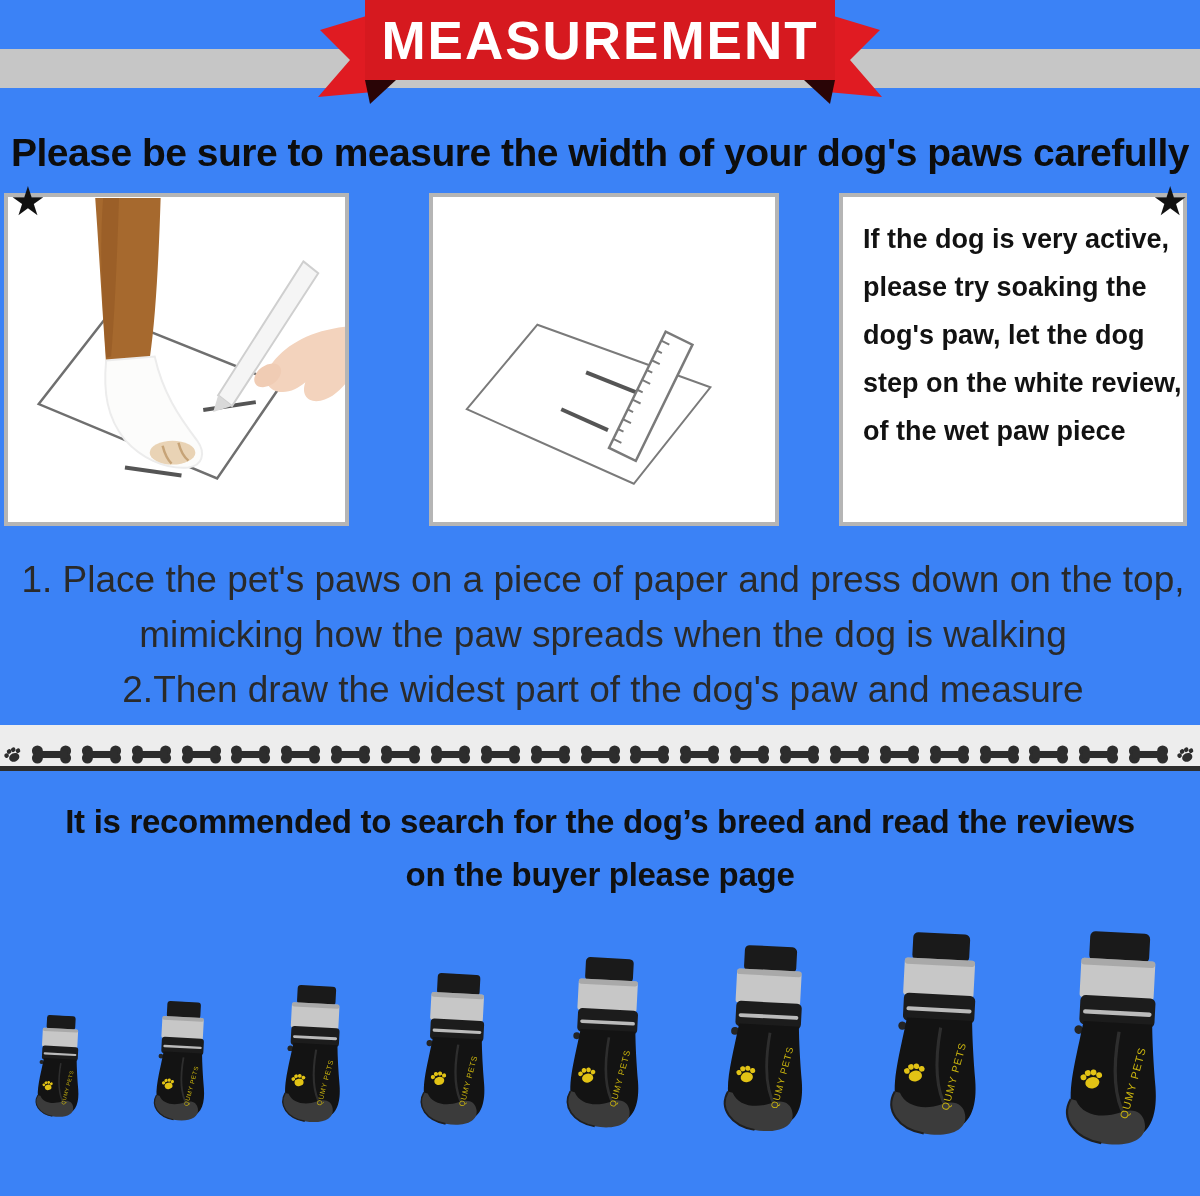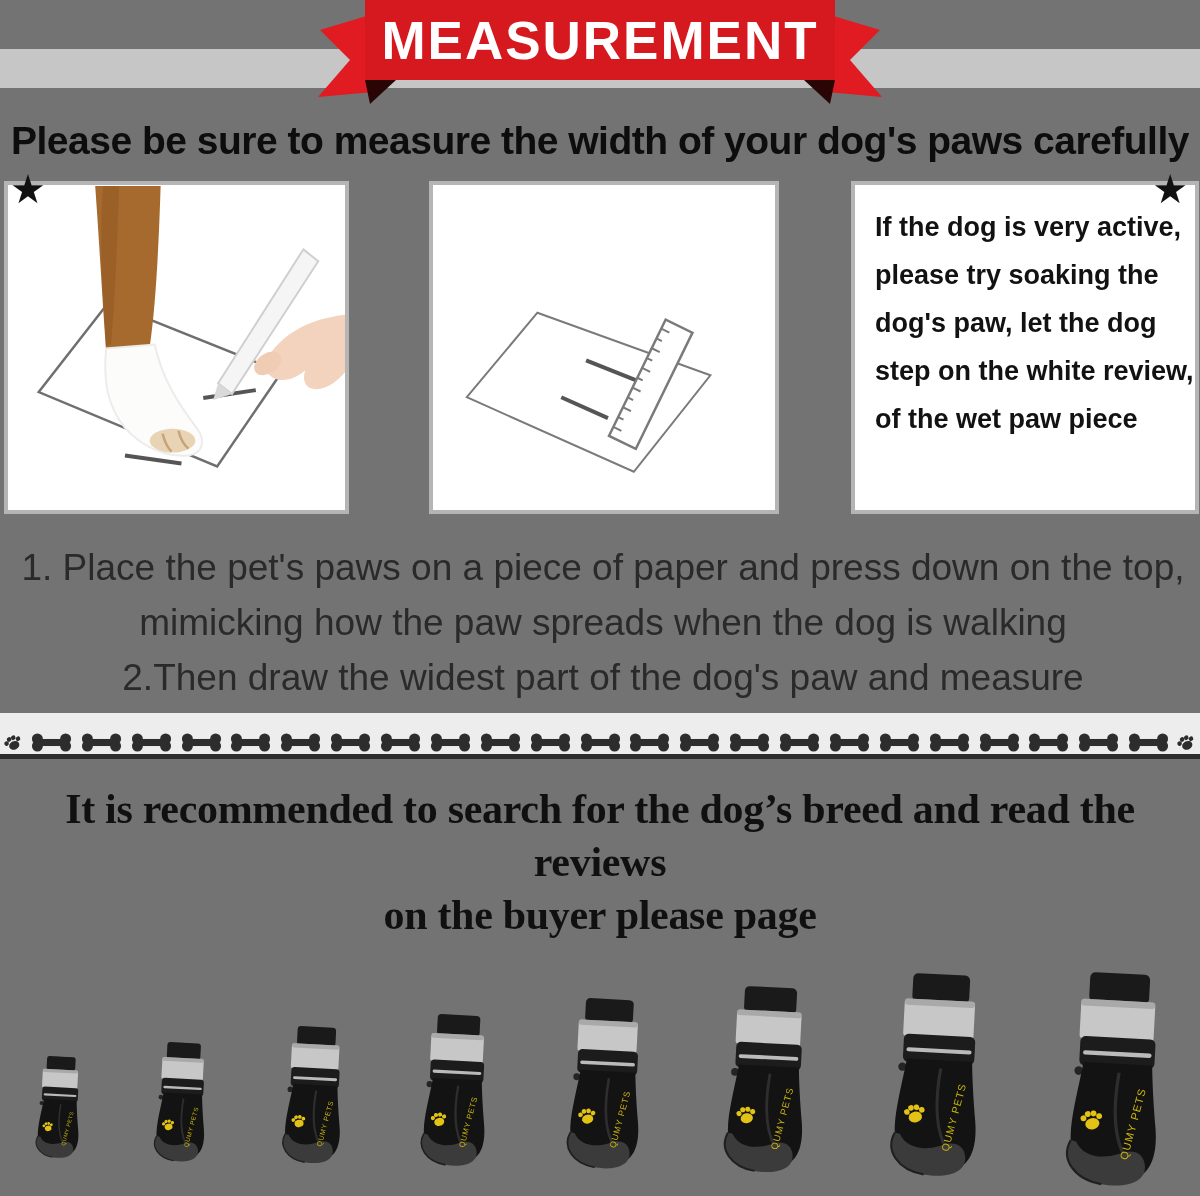--- a/index.html
+++ b/index.html
@@ -1,61 +1,61 @@
 <!DOCTYPE html>
 <html><head>
 <meta charset="utf-8">
 <style>
   html,body { margin:0; padding:0; background:#ffffff; }
   .page {
     position:relative; width:1200px; height:1196px; overflow:hidden;
-    background:#737373; font-family:"Liberation Sans", sans-serif;
+    background:#3b82f6; font-family:"Liberation Sans", sans-serif;
   }
 
   
   .ribbon-zone { position:relative; height:112px; }
   .gray-bar { position:absolute; top:49px; left:0; width:100%; height:39px; background:#c6c6c6; }
   .ribbon-svg { position:absolute; top:0; left:310px; }
   .banner-title {
     position:absolute; top:10px; left:365px; width:470px; text-align:center;
     font-size:53px; font-weight:bold; color:#ffffff; letter-spacing:2px;
   }
 
   
-  .headline { position:relative; margin-top:4px; text-align:center; color:#0d0d0d; }
+  .headline { position:relative; margin-top:16px; text-align:center; color:#0d0d0d; }
   .h-line { font-size:39px; font-weight:bold; letter-spacing:-0.5px; line-height:49px; }
   .star { position:absolute; font-size:40px; top:50px; color:#111; }
   .star-left { left:10px; }
   .star-right { right:12px; }
 
   
   .figures { display:flex; margin:16px 0 0 4px; }
   .figure-box { border:4px solid #b5b5b5; background:#fff; box-sizing:content-box; }
   .fig1 { width:337px; height:325px; margin-right:80px; }
   .fig2 { width:342px; height:325px; margin-right:60px; }
-  .note-box { width:306px; height:289px; padding:18px 14px 18px 20px;margin-left:12px; }
+  .note-box { width:306px; height:289px; padding:18px 14px 18px 20px; }
   .note-line { font-size:27px; font-weight:bold; line-height:48px; color:#121212; white-space:nowrap; }
 
   
   .steps { margin:26px 0 0 6px; }
   .step-line { font-size:37px; line-height:55px; color:#2a2a2a; white-space:nowrap;text-align:center; }
 
   
   .divider { position:relative; margin-top:8px; height:46px; }
   .bone-row {
     position:absolute; left:0; right:0; bottom:0; height:41px;
     background:#ededed; border-bottom:5px solid #2d2d2d;
     display:flex; align-items:flex-end; justify-content:space-between; padding:0 2px;
   }
   .bone { width:47px; height:21px; margin-bottom:1px; }
   .paw-end { width:23px; height:22px; margin-bottom:1px; }
 
   
   .recommend { margin-top:24px; text-align:center; }
-  .rec-line { font-size:42px; font-weight:bold; letter-spacing:-0.3px; line-height:53px; color:#101010;font-family:Liberation Serif, serif; }
+  .rec-line { font-size:33px; font-weight:bold; letter-spacing:-0.3px; line-height:53px; color:#101010; }
 
   
   .boots-row {
     display:flex; align-items:flex-end; justify-content:space-between;
     padding:0 28px; margin-top:0; height:248px;
   }
   .boot { transform:rotate(3deg); }
 
   .hidden-defs { position:absolute; width:0; height:0; overflow:hidden; }
 </style>

